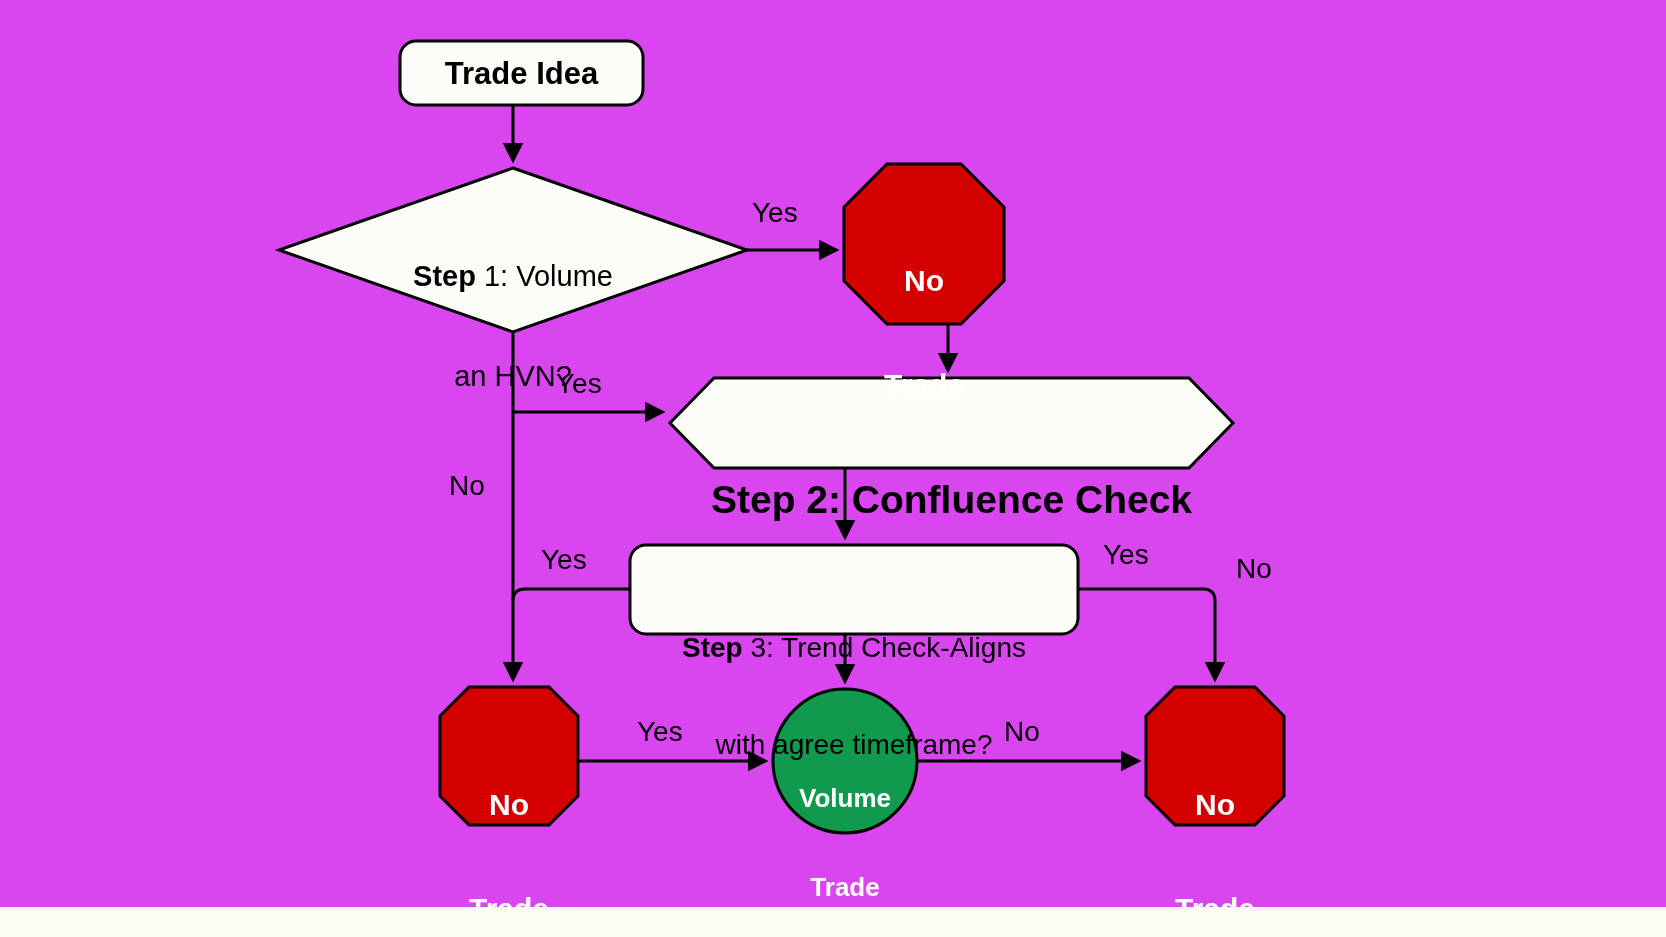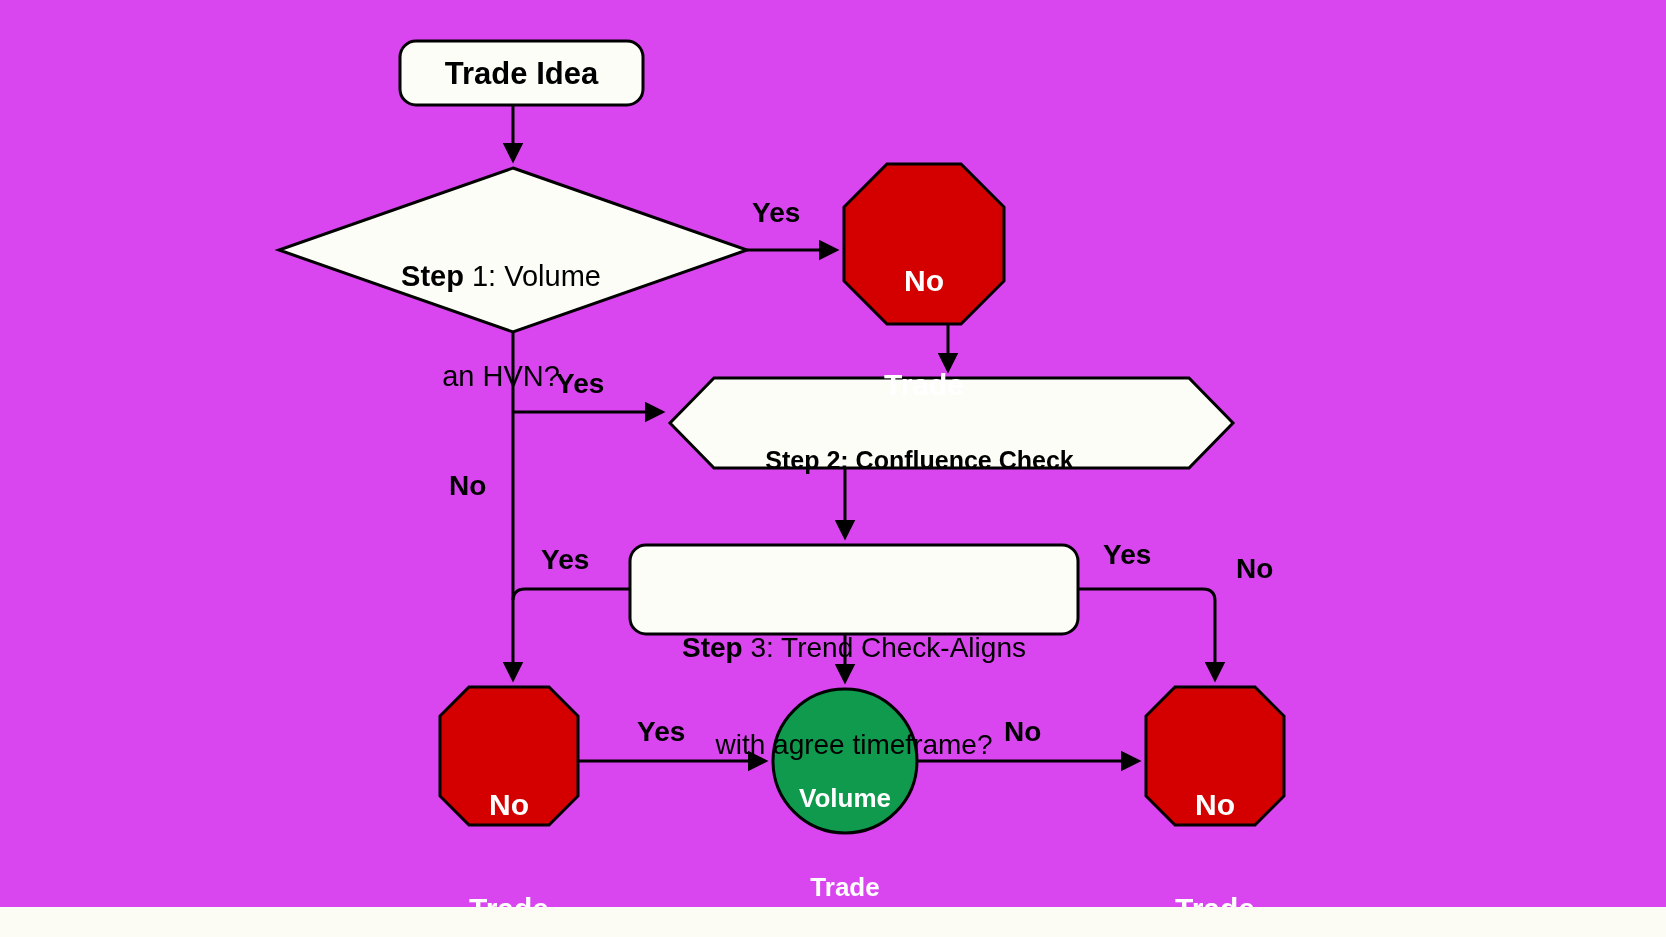--- a/index.html
+++ b/index.html
@@ -25,21 +25,21 @@
   .node-text {
     position: absolute;
     text-align: center;
     color: #000;
     line-height: 1.15;
     pointer-events: none;
     white-space: pre;
   }
   .edge-label {
     position: absolute;
-    font-weight: bold;
+    font-weight: normal;
     color: #000;
     font-size: 28px;
     line-height: 1;
     white-space: nowrap;
   }
   .white-text { color: #ffffff; font-weight: bold; }
   .b { font-weight: bold; }
 </style>
 </head>
 <body>
@@ -87,31 +87,31 @@
 
     <path d="M 845 634 L 845 681" stroke="#000" stroke-width="3" fill="none" marker-end="url(#arrow)"></path>
 
     <path d="M 578 761 L 765 761" stroke="#000" stroke-width="3" fill="none" marker-end="url(#arrow)"></path>
 
     <path d="M 917 761 L 1138 761" stroke="#000" stroke-width="3" fill="none" marker-end="url(#arrow)"></path>
   </svg>
 
   <div class="node-text b" style="left:400px; top:56px; width:243px; font-size:31px;">Trade Idea</div>
 
-  <div class="node-text" style="left:291px; top:193px; width:420px; font-size:29px;">
+  <div class="node-text" style="left:303px; top:193px; width:420px; font-size:29px;">
     <div><span class="b">Step</span><span id="s1l1"> 1: Volume</span></div>
     <div>an HVN?</div>
   </div>
 
   <div class="node-text white-text" style="left:844px; top:195px; width:160px; font-size:30px;">
     <div>No</div>
     <div>Trade</div>
   </div>
 
-  <div class="node-text" style="left:638px; top:388px; width:563px; font-size:25px;">
+  <div class="node-text" style="left:670px; top:388px; width:563px; font-size:39px;">
     <div class="b">Step 2: Confluence Check</div>
   </div>
 
   <div class="node-text" style="left:630px; top:568px; width:448px; font-size:28px;">
     <div><span class="b">Step</span><span id="s3l1"> 3: Trend Check-Aligns</span></div>
     <div>with agree timeframe?</div>
   </div>
 
   <div class="node-text white-text" style="left:440px; top:719px; width:138px; font-size:30px;">
     <div>No</div>

